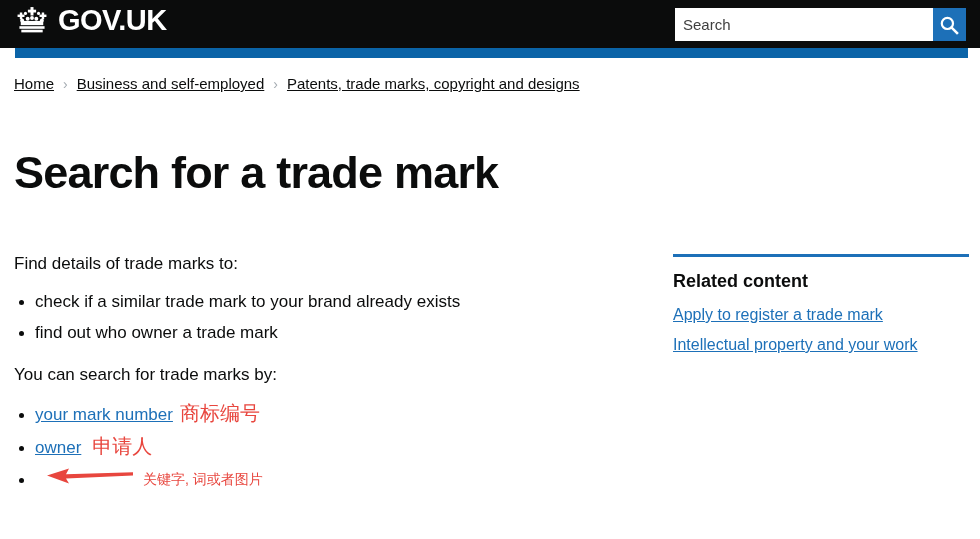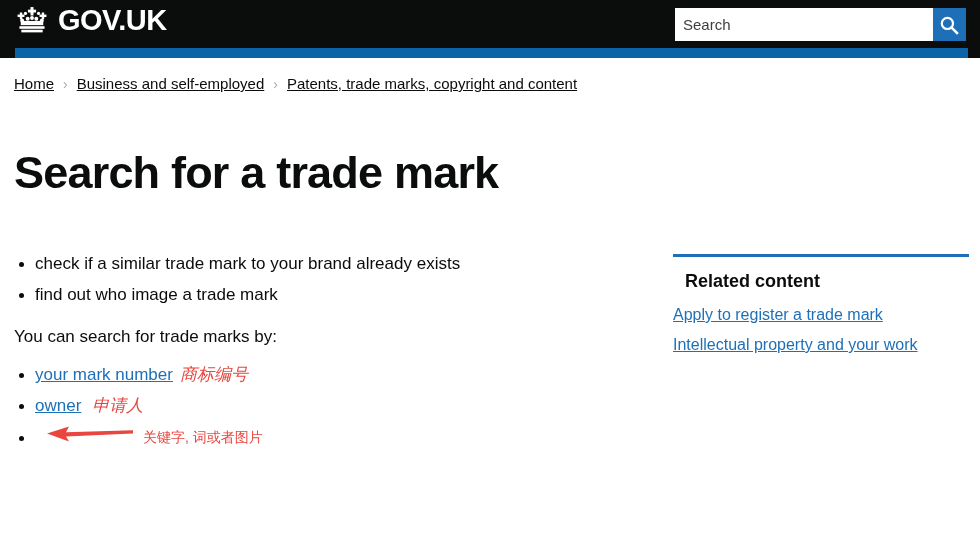--- a/index.html
+++ b/index.html
@@ -15,21 +15,21 @@
     overflow: hidden;
     position: relative;
   }
 
   
   .gov-header {
     position: absolute;
     top: 0;
     left: 0;
     width: 980px;
-    height: 58px;
+    height: 48px;
     background: #0b0c0c;
   }
   .brand {
     position: absolute;
     left: 14px;
     top: 5px;
     display: flex;
     align-items: center;
     gap: 8px;
     text-decoration: none;
@@ -150,24 +150,23 @@
   }
   .main-col li::marker {
     font-size: 15px;
   }
   .body-link {
     color: #1d70b8;
     text-decoration: underline;
   }
   .zh-note {
     color: #e8463e;
-    font-size: 17px;
+    font-size: 20px;
     margin-left: 7px;
     white-space: nowrap;
-    font-style: italic;
   }
   .zh-note-wide {
     margin-left: 11px;
   }
 
   
   .arrow-row {
     display: flex;
     align-items: center;
     white-space: nowrap;
@@ -191,21 +190,21 @@
   
   .related {
     position: absolute;
     top: 254px;
     left: 673px;
     width: 296px;
     border-top: 3px solid #1d70b8;
     padding-top: 13px;
   }
   .related-title {
-    margin: 0 0 13px 12px;
+    margin: 0 0 13px 0;
     font-size: 18px;
     line-height: 22px;
     font-weight: bold;
     color: #0b0c0c;
   }
   .related-list {
     list-style: none;
     margin: 0;
     padding: 0;
   }
@@ -263,31 +262,32 @@
   </div>
 </div>
 
 <div class="blue-bar"></div>
 
 <nav class="breadcrumb">
   <a href="#">Home</a>
   <span class="crumb-sep">›</span>
   <a href="#">Business and self-employed</a>
   <span class="crumb-sep">›</span>
-  <a href="#">Patents, trade marks, copyright and content</a>
+  <a href="#">Patents, trade marks, copyright and designs</a>
 </nav>
 
 <h1 class="page-title">Search for a trade mark</h1>
 
 <div class="main-col">
 
+  <p>Find details of trade marks to:</p>
 
   <ul>
     <li>check if a similar trade mark to your brand already exists</li>
-    <li>find out who image a trade mark</li>
+    <li>find out who owner a trade mark</li>
   </ul>
 
   <p>You can search for trade marks by:</p>
 
   <ul>
     <li>
       <a class="body-link" href="#">your mark number</a><span class="zh-note">商标编号</span>
     </li>
     <li>
       <a class="body-link" href="#">owner</a><span class="zh-note zh-note-wide">申请人</span>

